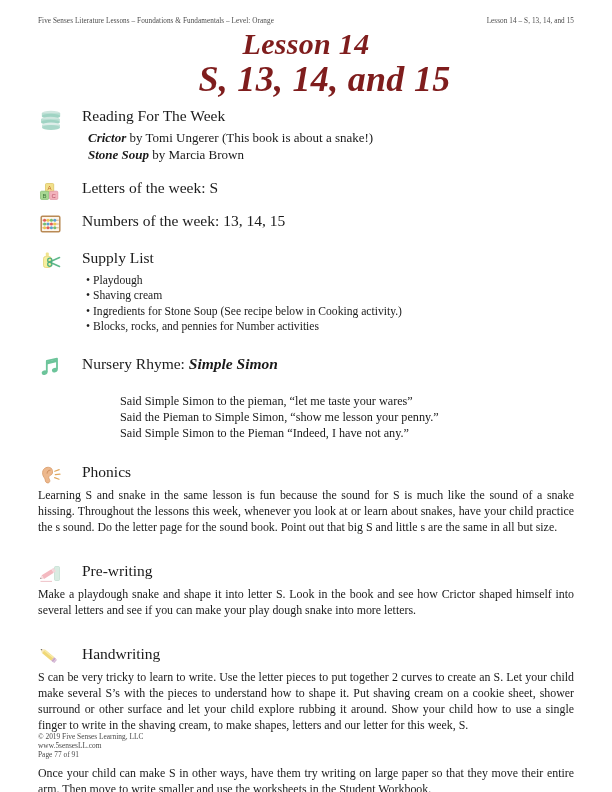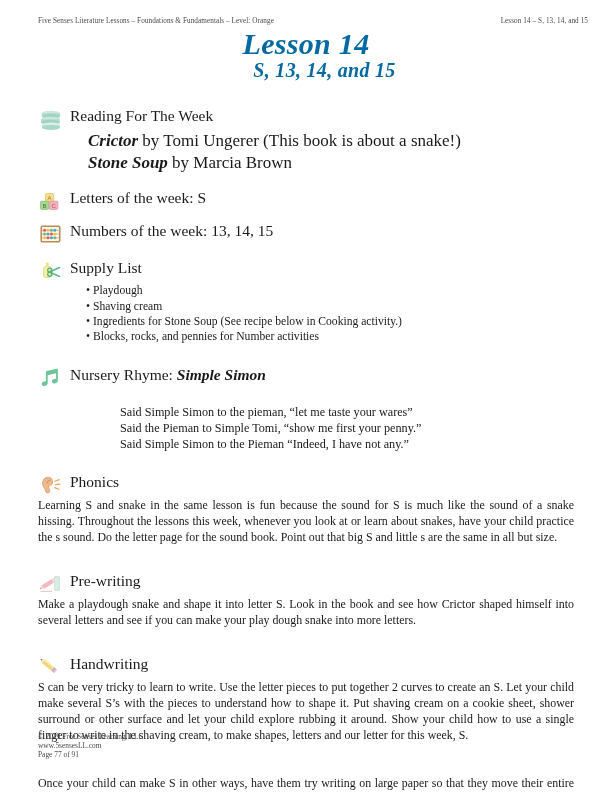--- a/index.html
+++ b/index.html
@@ -16,60 +16,60 @@
     font-family: "Liberation Serif", "DejaVu Serif", serif;
     color: #1a1a1a;
     overflow: hidden;
   }
 
   
   .runhead {
     position: absolute;
     top: 17px;
     left: 38px;
-    right: 24px;
+    right: 38px;
     display: flex;
     justify-content: space-between;
     align-items: baseline;
     font-size: 7.2px;
     letter-spacing: .08px;
     color: #4a4a4a;
     font-family: Liberation Serif, serif;
   }
   .runhead .rh-right { text-align: right; white-space: nowrap; padding-left: 20px; }
 
   
   .title-block {
     position: absolute;
     top: 28px;
     left: 0;
     width: 612px;
     text-align: center;
-    color: #0369a1;
+    color: #7f1d1d;
     font-style: italic;
     font-weight: bold;
     line-height: 1.08;
   }
   .title-l1 { font-size: 30px; letter-spacing: .3px; }
-  .title-l2 { font-size: 20px; letter-spacing: .3px; margin-left: 37px; }
+  .title-l2 { font-size: 36px; letter-spacing: .3px; margin-left: 37px; }
 
   
   .content {
     position: absolute;
     top: 107px;
     left: 38px;
     width: 536px;
   }
 
   .section { position: relative; }
 
   .head-row {
     display: flex;
     align-items: flex-start;
-    gap: 6px;
+    gap: 18px;
   }
   .sec-icon {
     flex: 0 0 auto;
     width: 26px;
     height: 22px;
     position: relative;
     top: 1px;
   }
   .sec-icon svg { display: block; }
 
@@ -77,21 +77,21 @@
     font-size: 15.5px;
     line-height: 1.12;
     color: #1a1a1a;
     white-space: nowrap;
   }
   .sec-title .em { font-style: italic; font-weight: bold; }
 
   
   .booklist {
     margin: 1px 0 0 50px;
-    font-size: 17px;
+    font-size: 13px;
     line-height: 1.30;
   }
   .booklist .bt { font-style: italic; font-weight: bold; }
 
   
   .bullets {
     margin: 2px 0 0 48px;
     font-size: 11.6px;
     line-height: 1.33;
   }
@@ -256,21 +256,21 @@
             <path d="M8.8 16.2 V4.9 L19 2.6 V13.6" fill="none" stroke="#6cc49a" stroke-width="1.8" stroke-linejoin="round"></path>
             <path d="M8.8 5.6 L19 3.3 V6.1 L8.8 8.4 Z" fill="#6cc49a"></path>
             <ellipse cx="6.6" cy="16.6" rx="2.9" ry="2.3" fill="#6cc49a" transform="rotate(-16 6.6 16.6)"></ellipse>
             <ellipse cx="16.8" cy="14.1" rx="2.9" ry="2.3" fill="#6cc49a" transform="rotate(-16 16.8 14.1)"></ellipse>
           </svg>
         </span>
         <span class="sec-title"><span>Nursery Rhyme: </span><span class="em">Simple Simon</span></span>
       </div>
       <div class="verse">
         <div>Said Simple Simon to the pieman, “let me taste your wares”</div>
-        <div>Said the Pieman to Simple Tomi, “show me first your penny.”</div>
+        <div>Said the Pieman to Simple Simon, “show me lesson your penny.”</div>
         <div>Said Simple Simon to the Pieman “Indeed, I have not any.”</div>
       </div>
     </div>
 
     <div class="gap-l"></div>
 
     <div class="section">
       <div class="head-row">
         <span class="sec-icon">
           <svg width="26" height="22" viewBox="0 0 26 22">

